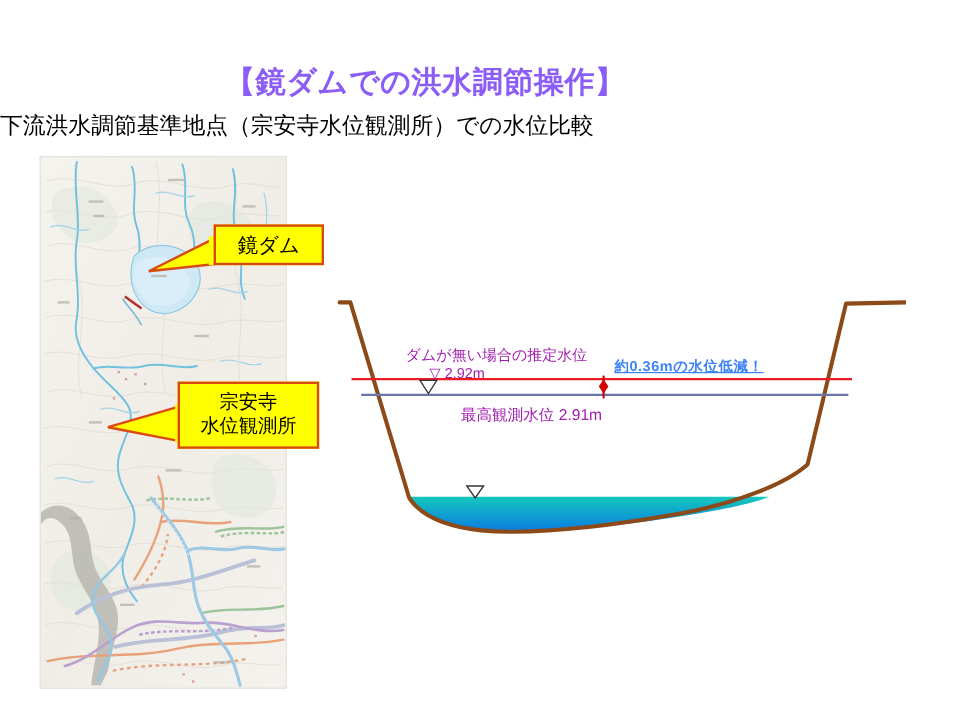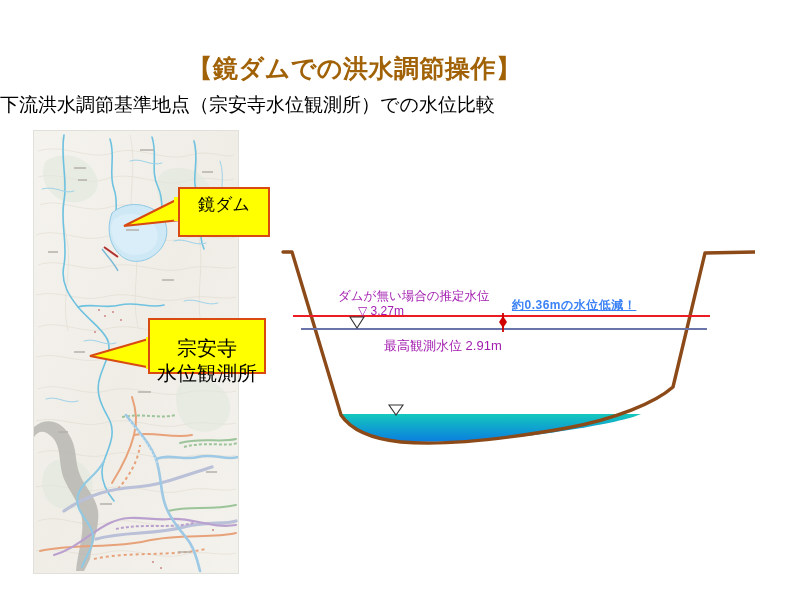--- a/index.html
+++ b/index.html
@@ -19,21 +19,21 @@
   
   #title-main {
     position: absolute;
     left: 0;
     top: 52px;
     width: 709px;
     text-align: center;
     font-size: 25px;
     font-weight: bold;
     letter-spacing: 0.5px;
-    color: #a16207;
+    color: #8b5cf6;
     white-space: nowrap;
   }
   #title-sub {
     position: absolute;
     left: 0;
     top: 92px;
     width: 800px;
     font-size: 19px;
     font-weight: normal;
     color: #000000;
@@ -60,31 +60,31 @@
     border: 2px solid #d94a10;
     color: #000000;
     text-align: center;
     line-height: 1.25;
     box-sizing: border-box;
   }
   #callout-dam {
     left: 178px;
     top: 187px;
     width: 92px;
-    height: 50px;
+    height: 34px;
     font-size: 17px;
     padding-top: 5px;
   }
   #callout-gauge {
     left: 148px;
     top: 318px;
     width: 118px;
     height: 56px;
-    font-size: 20px;
-    padding-top: 16px;
+    font-size: 16px;
+    padding-top: 6px;
   }
   .callout-tail { position: absolute; overflow: visible; pointer-events: none; }
 
   
   #section-canvas {
     position: absolute;
     left: 255px;
     top: 225px;
   }
 
@@ -307,15 +307,15 @@
 
   <g>
     <line x1="248" y1="88" x2="248" y2="107" stroke="#d00000" stroke-width="1.8"></line>
     <path d="M248,91 L252,97 L248,103 L244,97 Z" fill="#d00000"></path>
   </g>
 
   <path d="M134,180 L148,180 L141,190 Z" fill="#ffffff" stroke="#333333" stroke-width="1.1"></path>
 </svg>
 
 <div class="sec-label" id="label-nodam-title">ダムが無い場合の推定水位</div>
-<div class="sec-label" id="label-nodam-value">▽  3.27m</div>
+<div class="sec-label" id="label-nodam-value">▽  2.92m</div>
 <div class="sec-label" id="label-obs">最高観測水位  2.91m</div>
 <div class="sec-label" id="label-reduction">約0.36mの水位低減！</div>
 
 </body></html>

